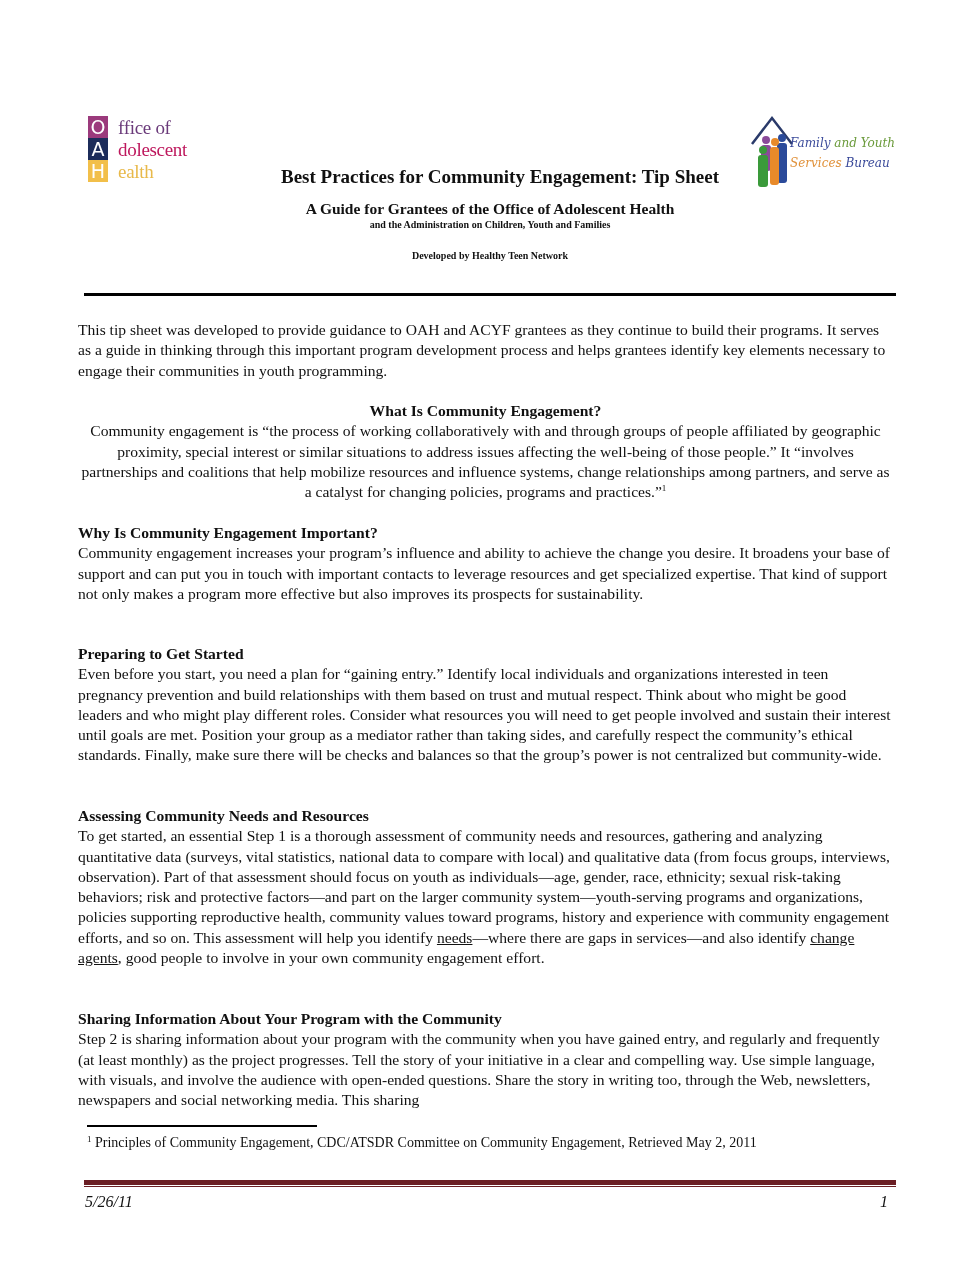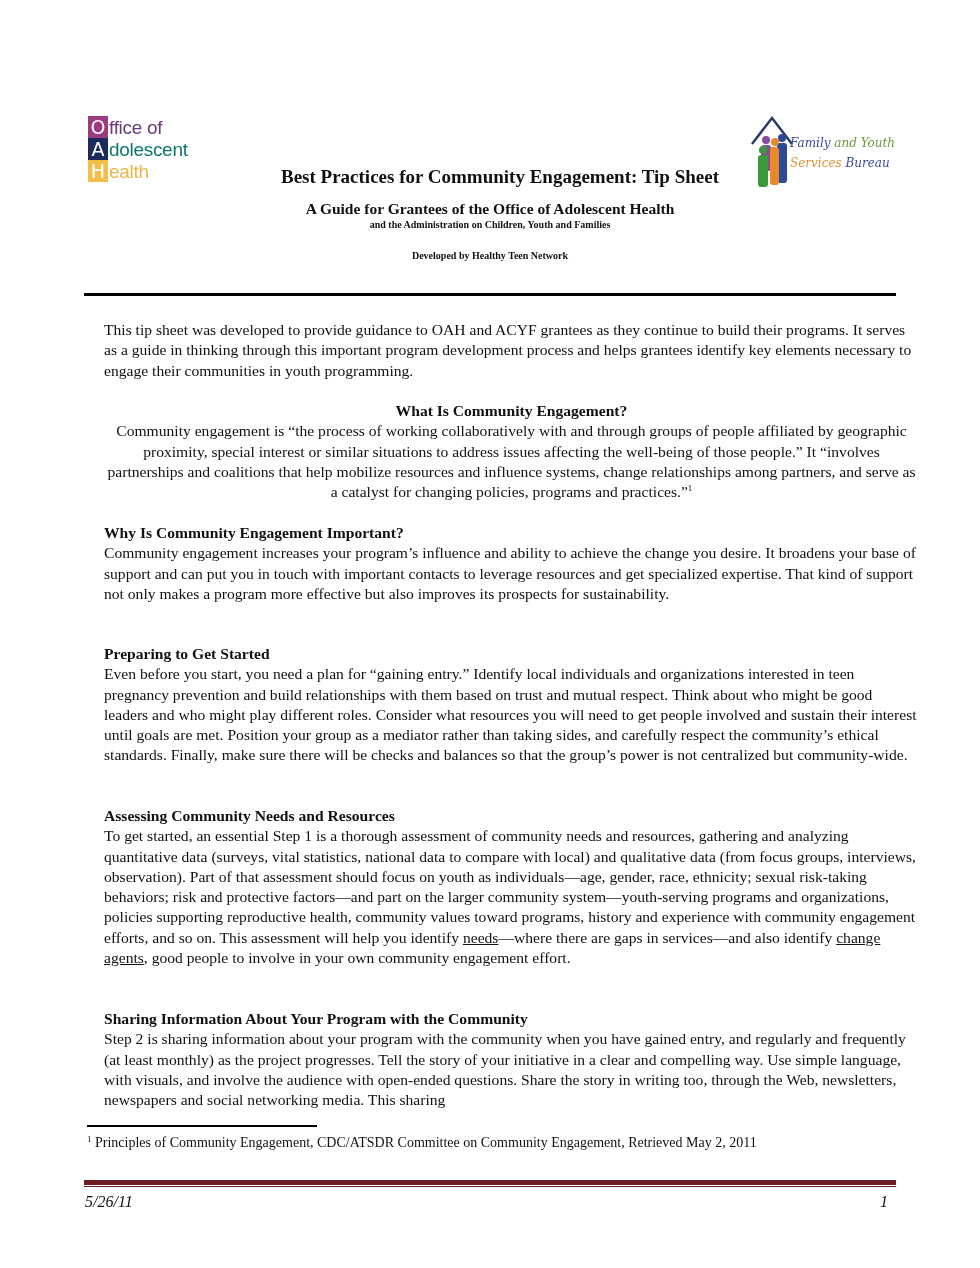--- a/index.html
+++ b/index.html
@@ -3,38 +3,38 @@
   <meta charset="utf-8">
   <style>
     html, body { margin: 0; padding: 0; background: #ffffff; }
     body { width: 980px; height: 1268px; position: relative; overflow: hidden; font-family: "Liberation Serif", serif; color: #111; }
     .page { position: absolute; left: 0; top: 0; width: 980px; height: 1268px; }
 
     
     .oah-logo { position: absolute; left: 88px; top: 116px; width: 130px; height: 70px; }
     .oah-row { position: absolute; left: 0; height: 22px; display: flex; align-items: center; }
     .oah-letter { width: 20px; height: 22px; display: flex; align-items: center; justify-content: center; font-family: "DejaVu Sans", sans-serif; font-size: 19px; color: #fff; line-height: 1; }
-    .oah-word { font-family: Liberation Sans, sans-serif; font-size: 19px; padding-left: 1px; line-height: 1; letter-spacing: -0.3px; }
+    .oah-word { font-family: Liberation Serif, serif; font-size: 19px; padding-left: 10px; line-height: 1; letter-spacing: -0.3px; }
 
     .fysb-logo { position: absolute; left: 750px; top: 114px; width: 150px; height: 78px; }
     .fysb-text1 { position: absolute; left: 40px; top: 22px; font-family: "DejaVu Serif", serif; font-style: italic; font-size: 12px; color: #3a4a9a; white-space: nowrap; }
     .fysb-text1 .and-youth { color: #6a9a3a; margin-top: 42px; }
     .fysb-text2 { position: absolute; left: 40px; top: 42px; font-family: "DejaVu Serif", serif; font-style: italic; font-size: 12px; color: #e0913a; white-space: nowrap; }
     .fysb-text2 .bureau { color: #3a4a9a; }
 
     
     .title { position: absolute; left: 0; width: 980px; text-align: center; font-weight: bold; }
     .t-main { top: 166px; font-size: 19px; padding-left: 10px; }
     .t-sub1 { top: 200px; font-size: 15.5px; }
     .t-sub2 { top: 219px; font-size: 10px; }
     .t-dev  { top: 250px; font-size: 10px; }
 
     .header-rule { position: absolute; left: 84px; top: 293px; width: 812px; height: 3px; background: #000; }
 
-    .section { position: absolute; left: 104px; width: 815px; font-size: 15.6px; line-height: 20.3px; }
+    .section { position: absolute; left: 78px; width: 815px; font-size: 15.6px; line-height: 20.3px; }
     .section .heading { font-weight: bold; }
 
     .fn-rule { position: absolute; left: 87px; top: 1125px; width: 230px; height: 1.5px; background: #000; }
     .footnote { position: absolute; left: 87px; top: 1134px; font-size: 14px; white-space: nowrap; }
     .footnote sup { font-size: 9px; vertical-align: 5px; }
 
     .footer-rule { position: absolute; left: 84px; top: 1180px; width: 812px; height: 5px; background: #6b1f24; }
     .footer-rule2 { position: absolute; left: 84px; top: 1186px; width: 812px; height: 1px; background: #6b1f24; }
     .footer-date { position: absolute; left: 85px; top: 1193px; font-style: italic; font-size: 16px; }
     .footer-page { position: absolute; right: 92px; top: 1193px; font-style: italic; font-size: 16px; }
@@ -44,21 +44,21 @@
 
 <div class="page">
 
   <div class="oah-logo">
     <div class="oah-row" style="top:0px;">
       <span class="oah-letter" style="background:#9b3a7c;">O</span>
       <span class="oah-word" style="color:#6a3a7a;">ffice of</span>
     </div>
     <div class="oah-row" style="top:22px;">
       <span class="oah-letter" style="background:#1c2c5a;">A</span>
-      <span class="oah-word" style="color:#0f766e;">dolescent</span>
+      <span class="oah-word" style="color:#be185d;">dolescent</span>
     </div>
     <div class="oah-row" style="top:44px;">
       <span class="oah-letter" style="background:#f2bf4a;">H</span>
       <span class="oah-word" style="color:#e8b94a;">ealth</span>
     </div>
   </div>
 
   <div class="fysb-logo">
     <svg width="44" height="78" viewBox="0 0 44 78">
       <polyline points="2,30 22,4 42,30" fill="none" stroke="#2a3a6a" stroke-width="2.5"></polyline>

